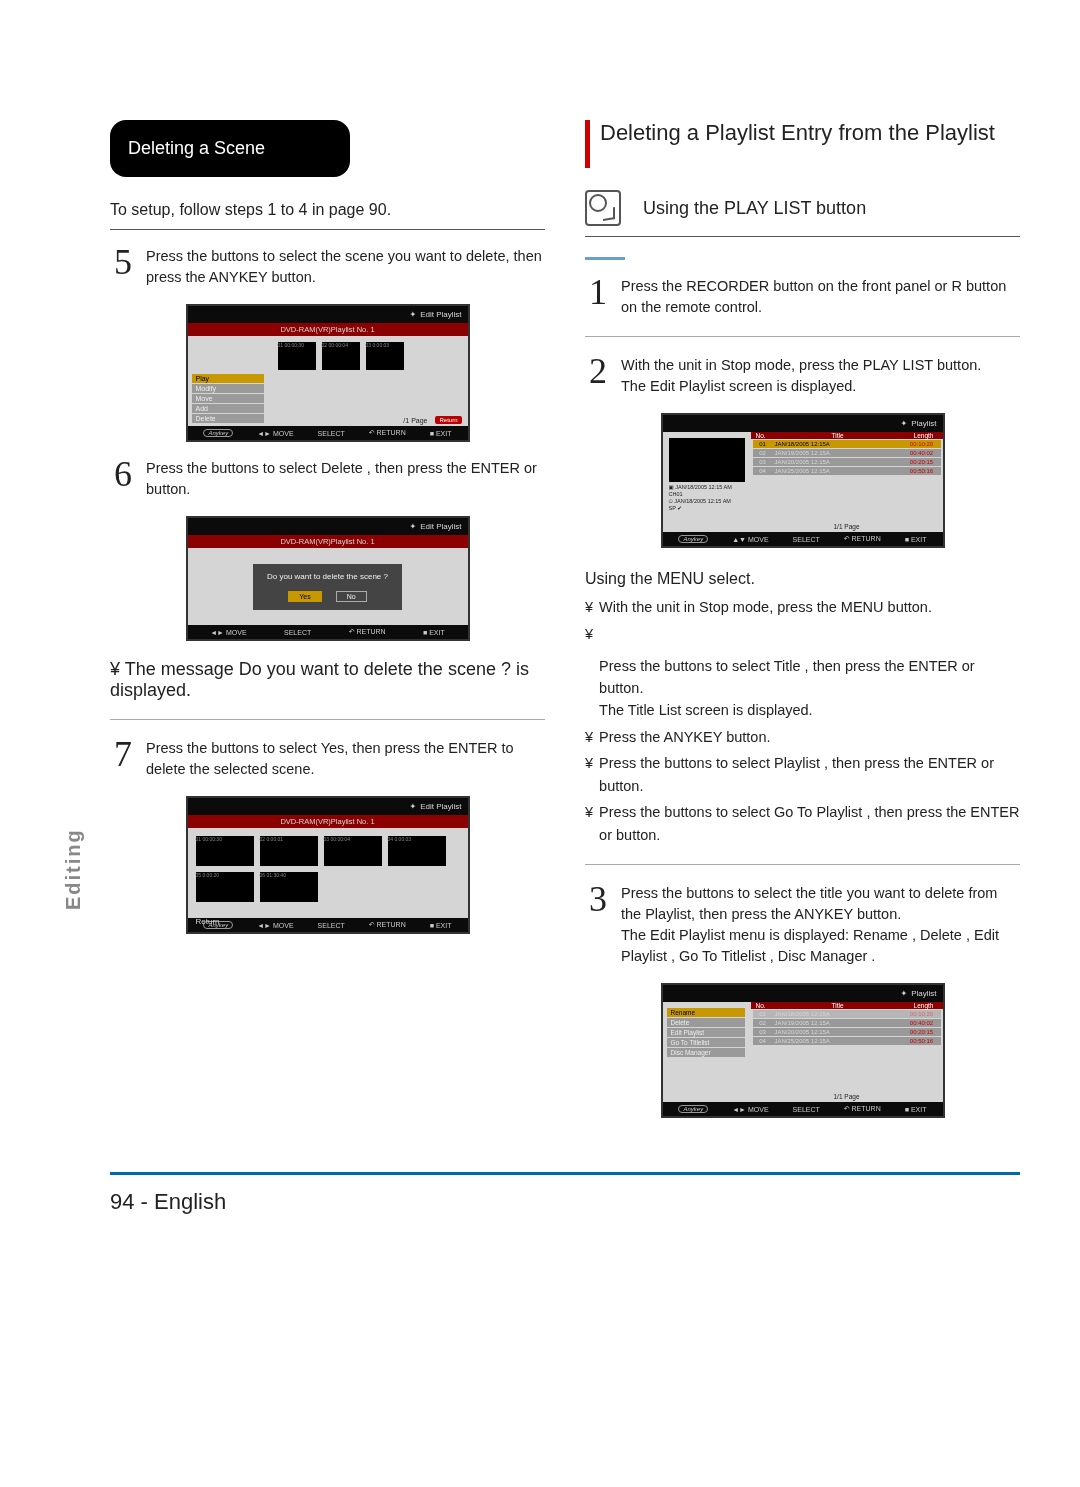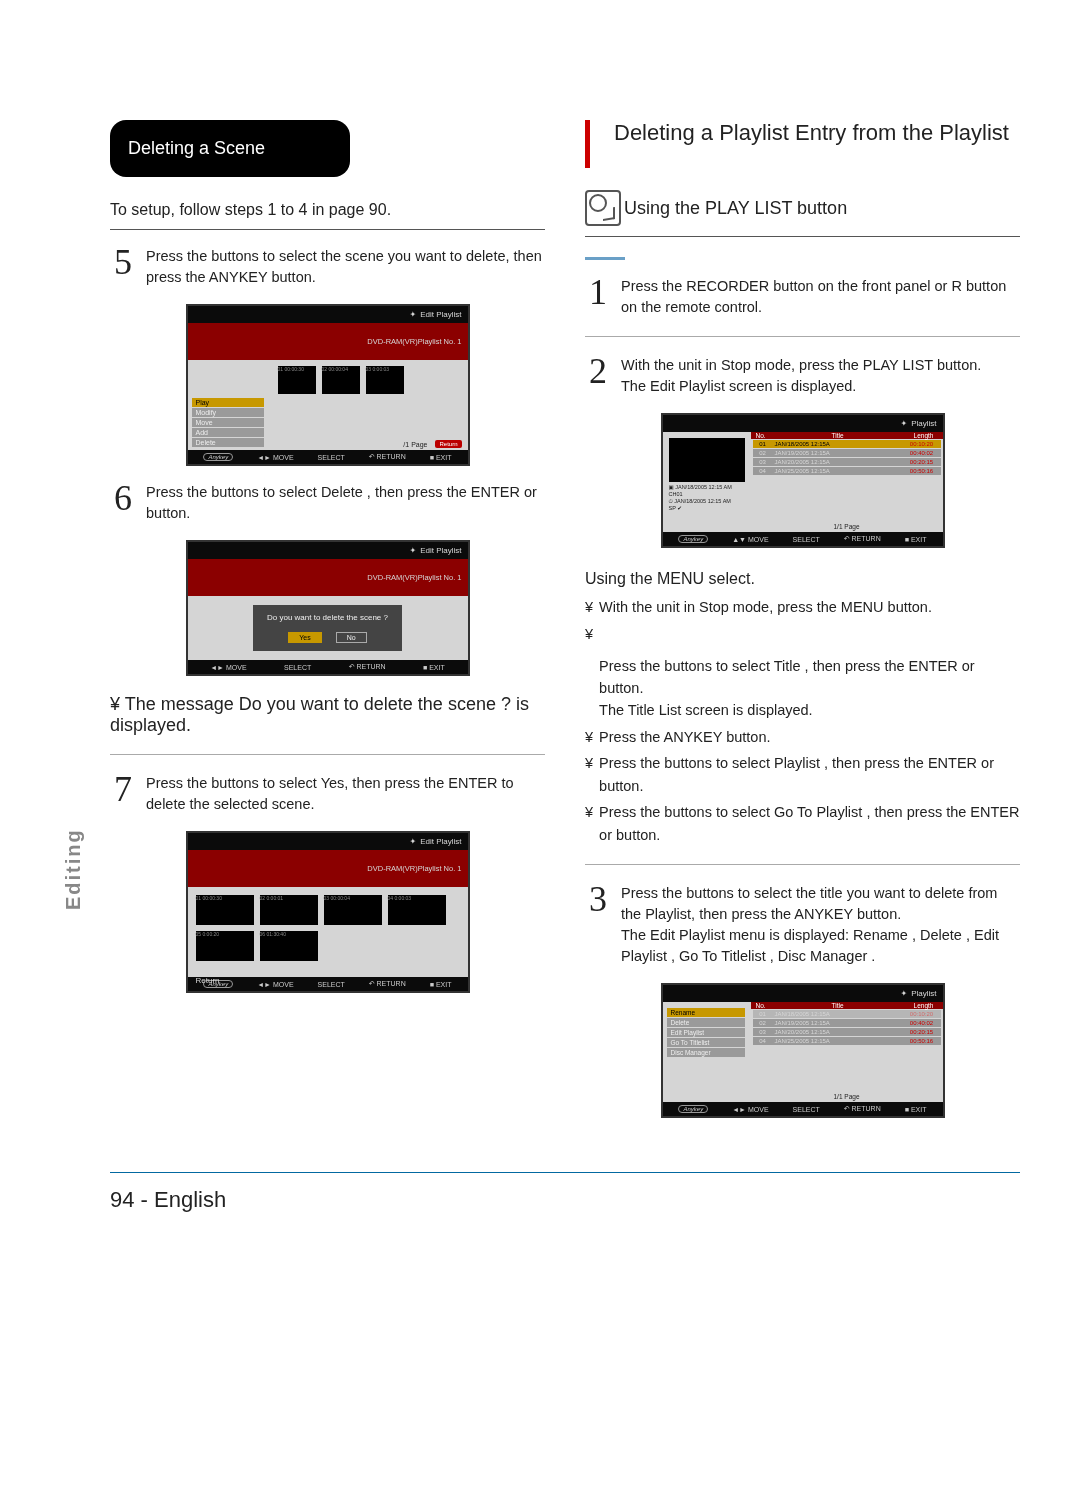--- a/index.html
+++ b/index.html
@@ -31,21 +31,21 @@
     font-size: 18px;
     display: inline-block;
     min-width: 240px;
     box-sizing: border-box;
   }
   .section-title {
     font-size: 22px;
     margin: 0 0 10px 0;
     display: flex;
     align-items: flex-start;
-    gap: 24px;
+    gap: 10px;
   }
   .section-title .bar {
     width: 5px;
     height: 48px;
     background: #c00;
     flex: none;
   }
   hr.sep {
     border: none;
     border-top: 1px solid #555;
@@ -87,21 +87,21 @@
     transform: rotate(-90deg);
     transform-origin: left top;
     font-size: 20px;
     font-weight: bold;
     color: #888;
     letter-spacing: 2px;
   }
   .footer {
     font-size: 22px;
     margin-top: 40px;
-    border-top: 1px solid #0369a1;
+    border-top: 3px solid #0369a1;
     padding-top: 14px;
   }
 
   
   .osd {
     width: 280px;
     margin: 14px auto;
     background: #0b0b0b;
     color: #d6d6d6;
     font-size: 8px;
@@ -109,23 +109,23 @@
   }
   .osd .titlebar {
     display: flex;
     justify-content: flex-end;
     padding: 4px 6px;
     font-size: 8px;
     gap: 4px;
   }
   .osd .crumb {
     background: #8b0000;
-    padding: 14px 6px;
-    display: flex;
-    justify-content: flex-end;
+    padding: 2px 6px;
+    display: flex;
+    justify-content: center;
     font-size: 7.5px;
   }
   .osd .panel {
     background: #d5d5d5;
     height: 90px;
     position: relative;
   }
   .osd .panel .thumbs {
     position: absolute;
     left: 90px; top: 6px;
@@ -180,21 +180,21 @@
   .osd .footerbar .anykey {
     border: 1px solid #999;
     border-radius: 7px;
     padding: 0 4px;
     font-size: 6px;
     font-style: italic;
   }
 
   .osd .dialog-area {
     background: #d5d5d5;
-    height: 64px;
+    height: 77px;
     position: relative;
     display:flex;
     align-items:center;
     justify-content:center;
   }
   .osd .dialog {
     background: #444;
     padding: 8px 14px;
     text-align: center;
   }
@@ -281,21 +281,21 @@
     background:#9a9a9a; color:#eee;
     font-size:6.5px;
     padding:1px 4px;
     margin-bottom:1px;
   }
   .osd .listpanel .left .ctxmenu .mi.sel { background:#c79800; color:#000; }
 
   .sub-using {
     display: flex;
     align-items: center;
-    gap: 3px;
+    gap: 22px;
     font-size: 18px;
     margin: 22px 0 4px 0;
   }
   .sub-using .iconbox {
     width: 32px; height: 32px;
     border: 2px solid #555;
     border-radius: 4px;
     position: relative;
     flex:none;
   }

